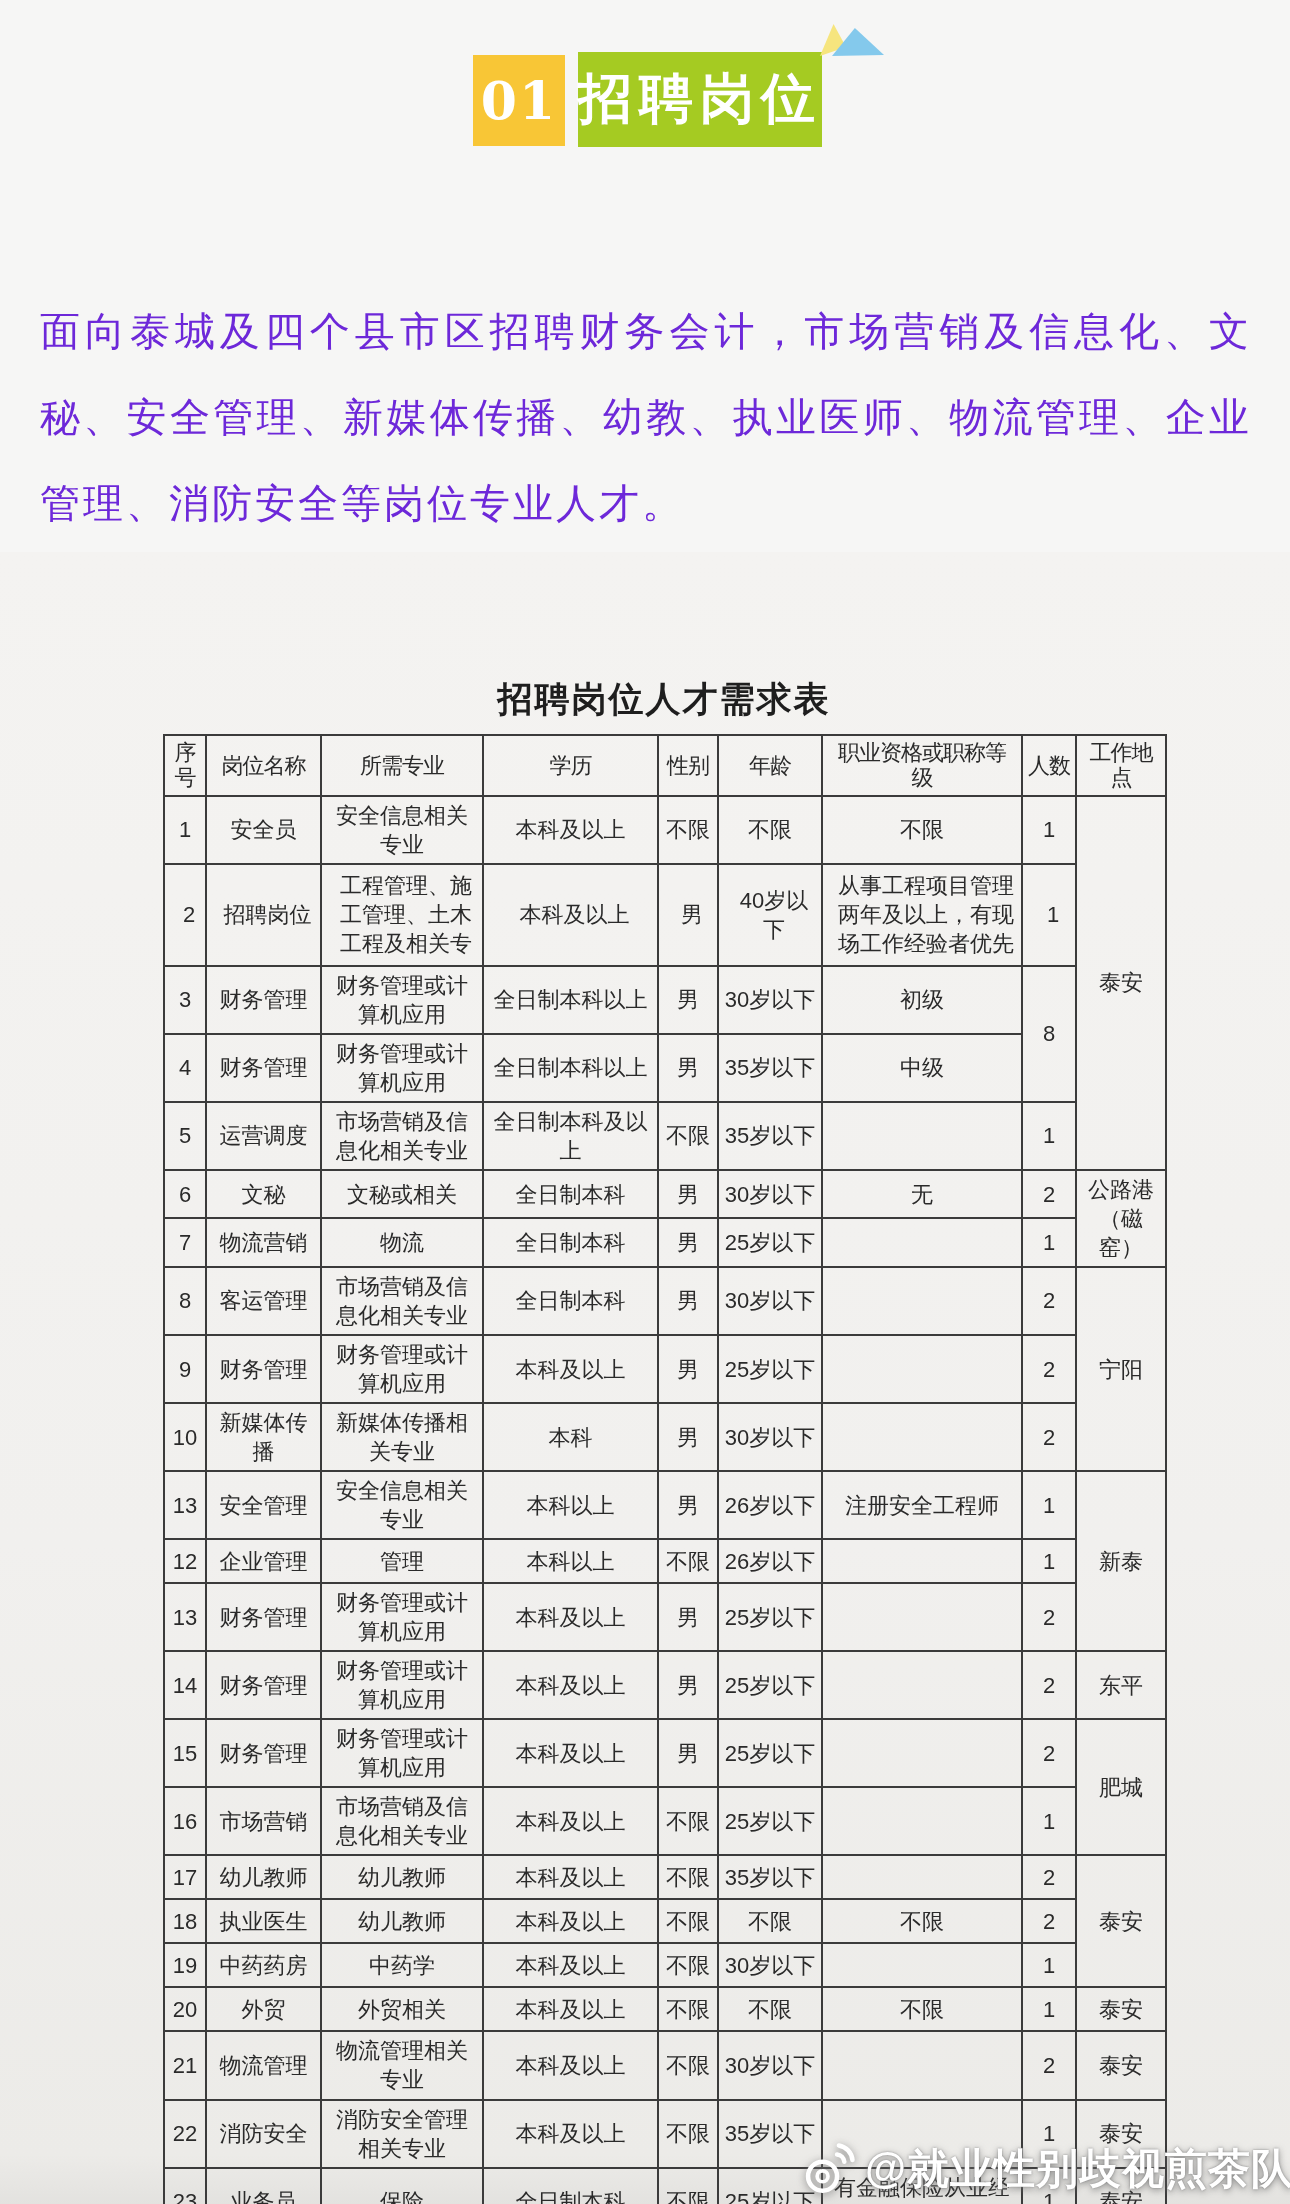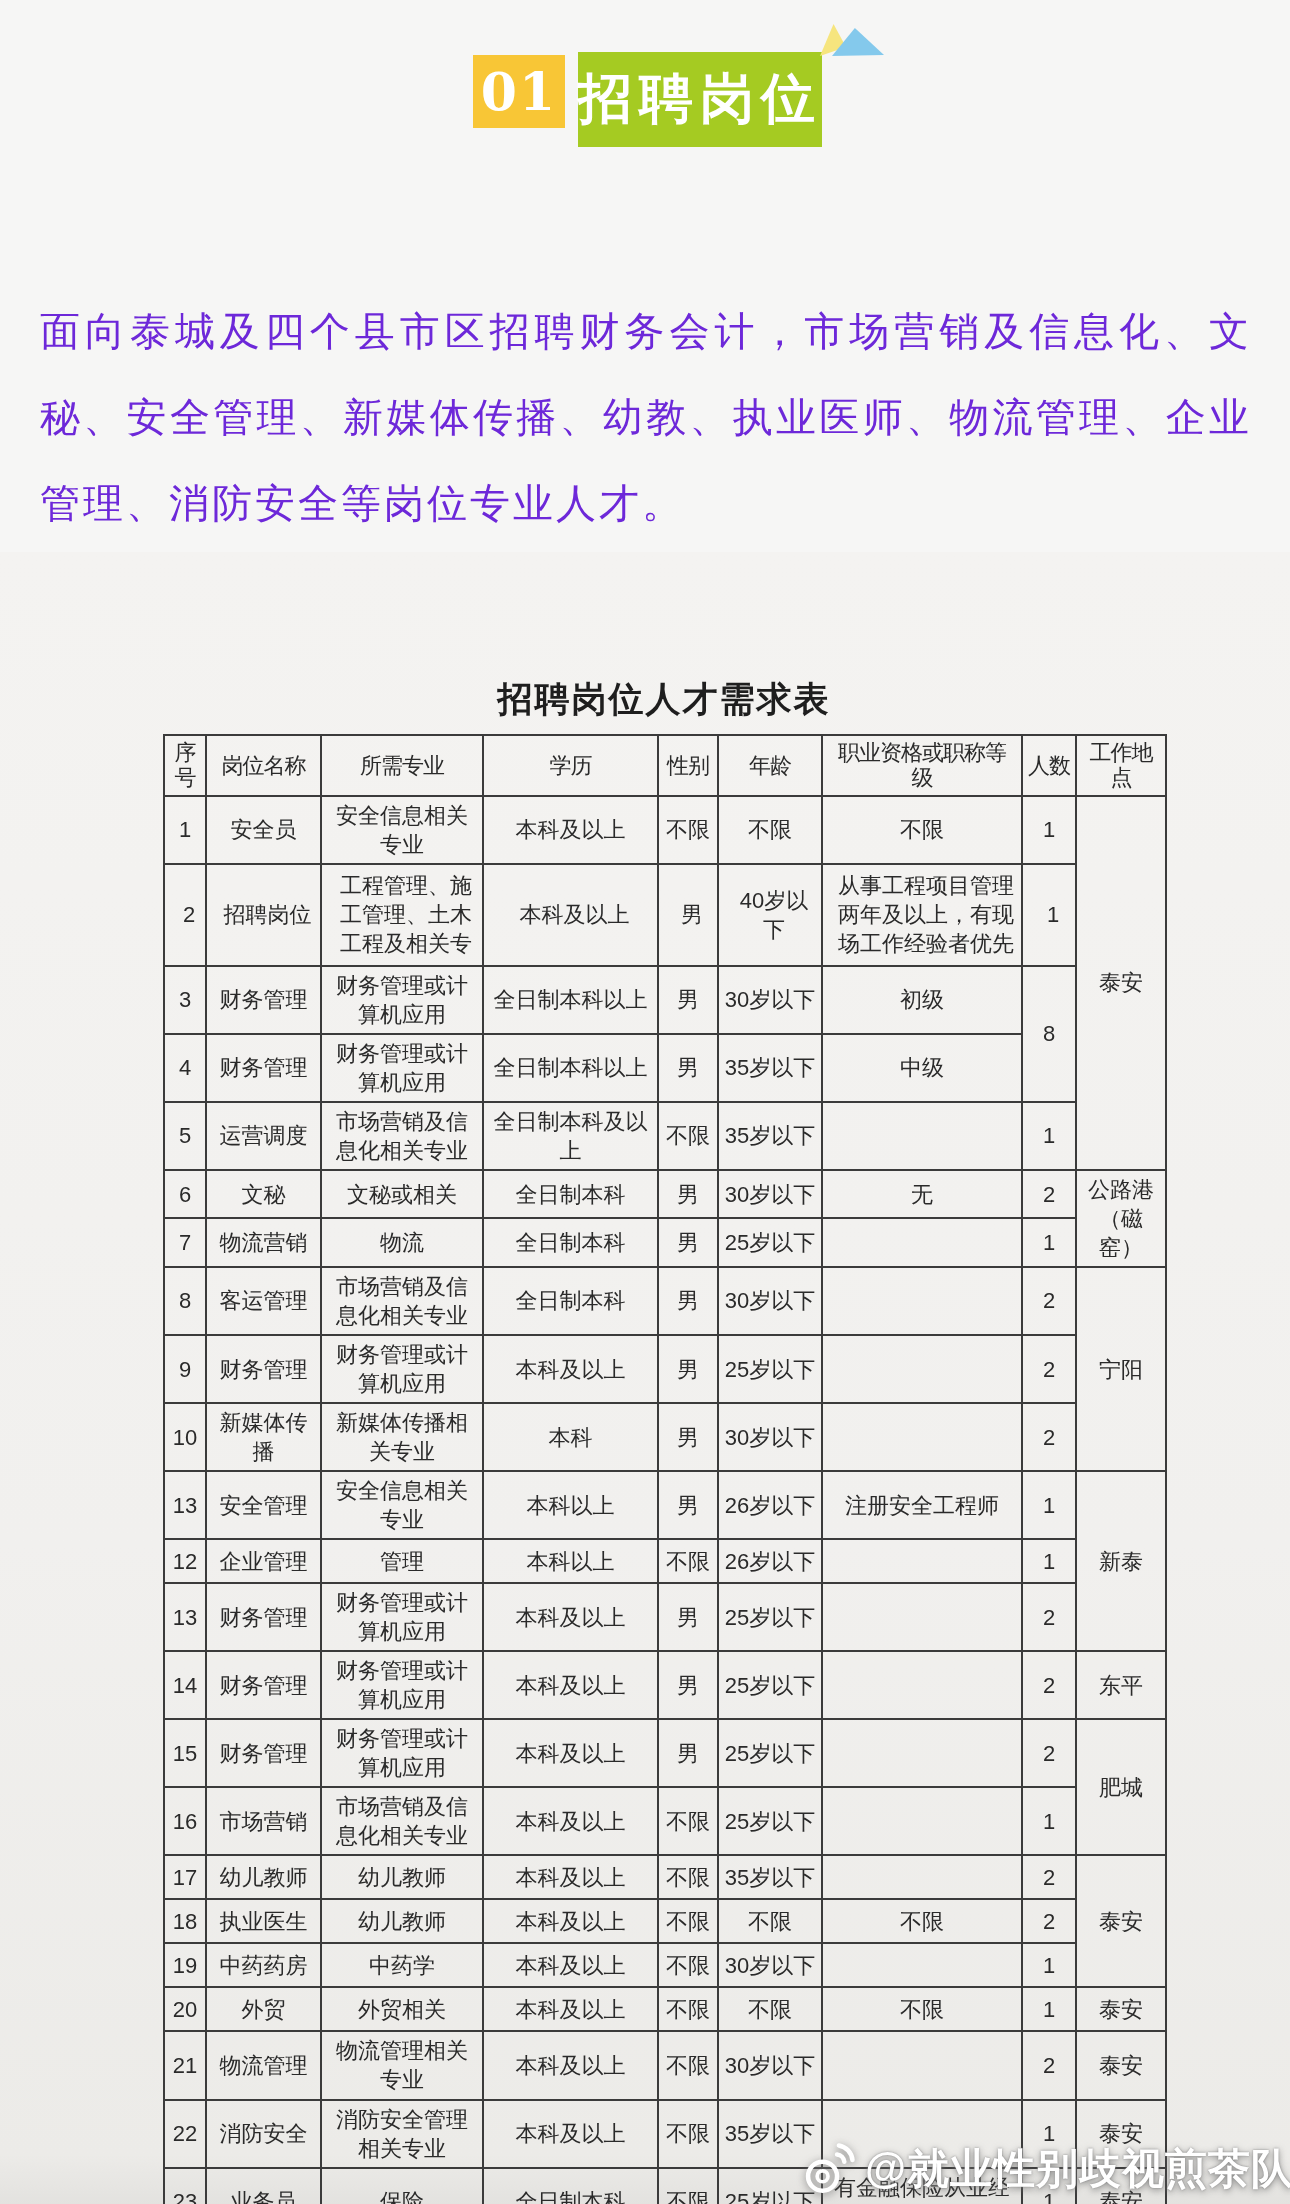--- a/index.html
+++ b/index.html
@@ -6,21 +6,21 @@
   body{
     width:1290px;height:2204px;
     background:#f6f6f5;
     font-family:"Liberation Sans","DejaVu Sans",sans-serif;
     position:relative;overflow:hidden;
   }
   .page{position:absolute;inset:0;}
 
   
   .num-badge{
-    position:absolute;left:473px;top:55px;width:92px;height:73px;
+    position:absolute;left:473px;top:55px;width:92px;height:91px;
     background:#f8c636;color:#ffffff;
     display:flex;align-items:center;justify-content:center;
     font-family:"DejaVu Serif","Liberation Serif",serif;
     font-size:52px;font-weight:bold;letter-spacing:2px;
   }
   .title-badge{
     position:absolute;left:578px;top:52px;width:244px;height:95px;
     background:#a5cb22;color:#ffffff;
     display:flex;align-items:center;justify-content:flex-end;
     font-size:54px;font-weight:bold;letter-spacing:7px;

